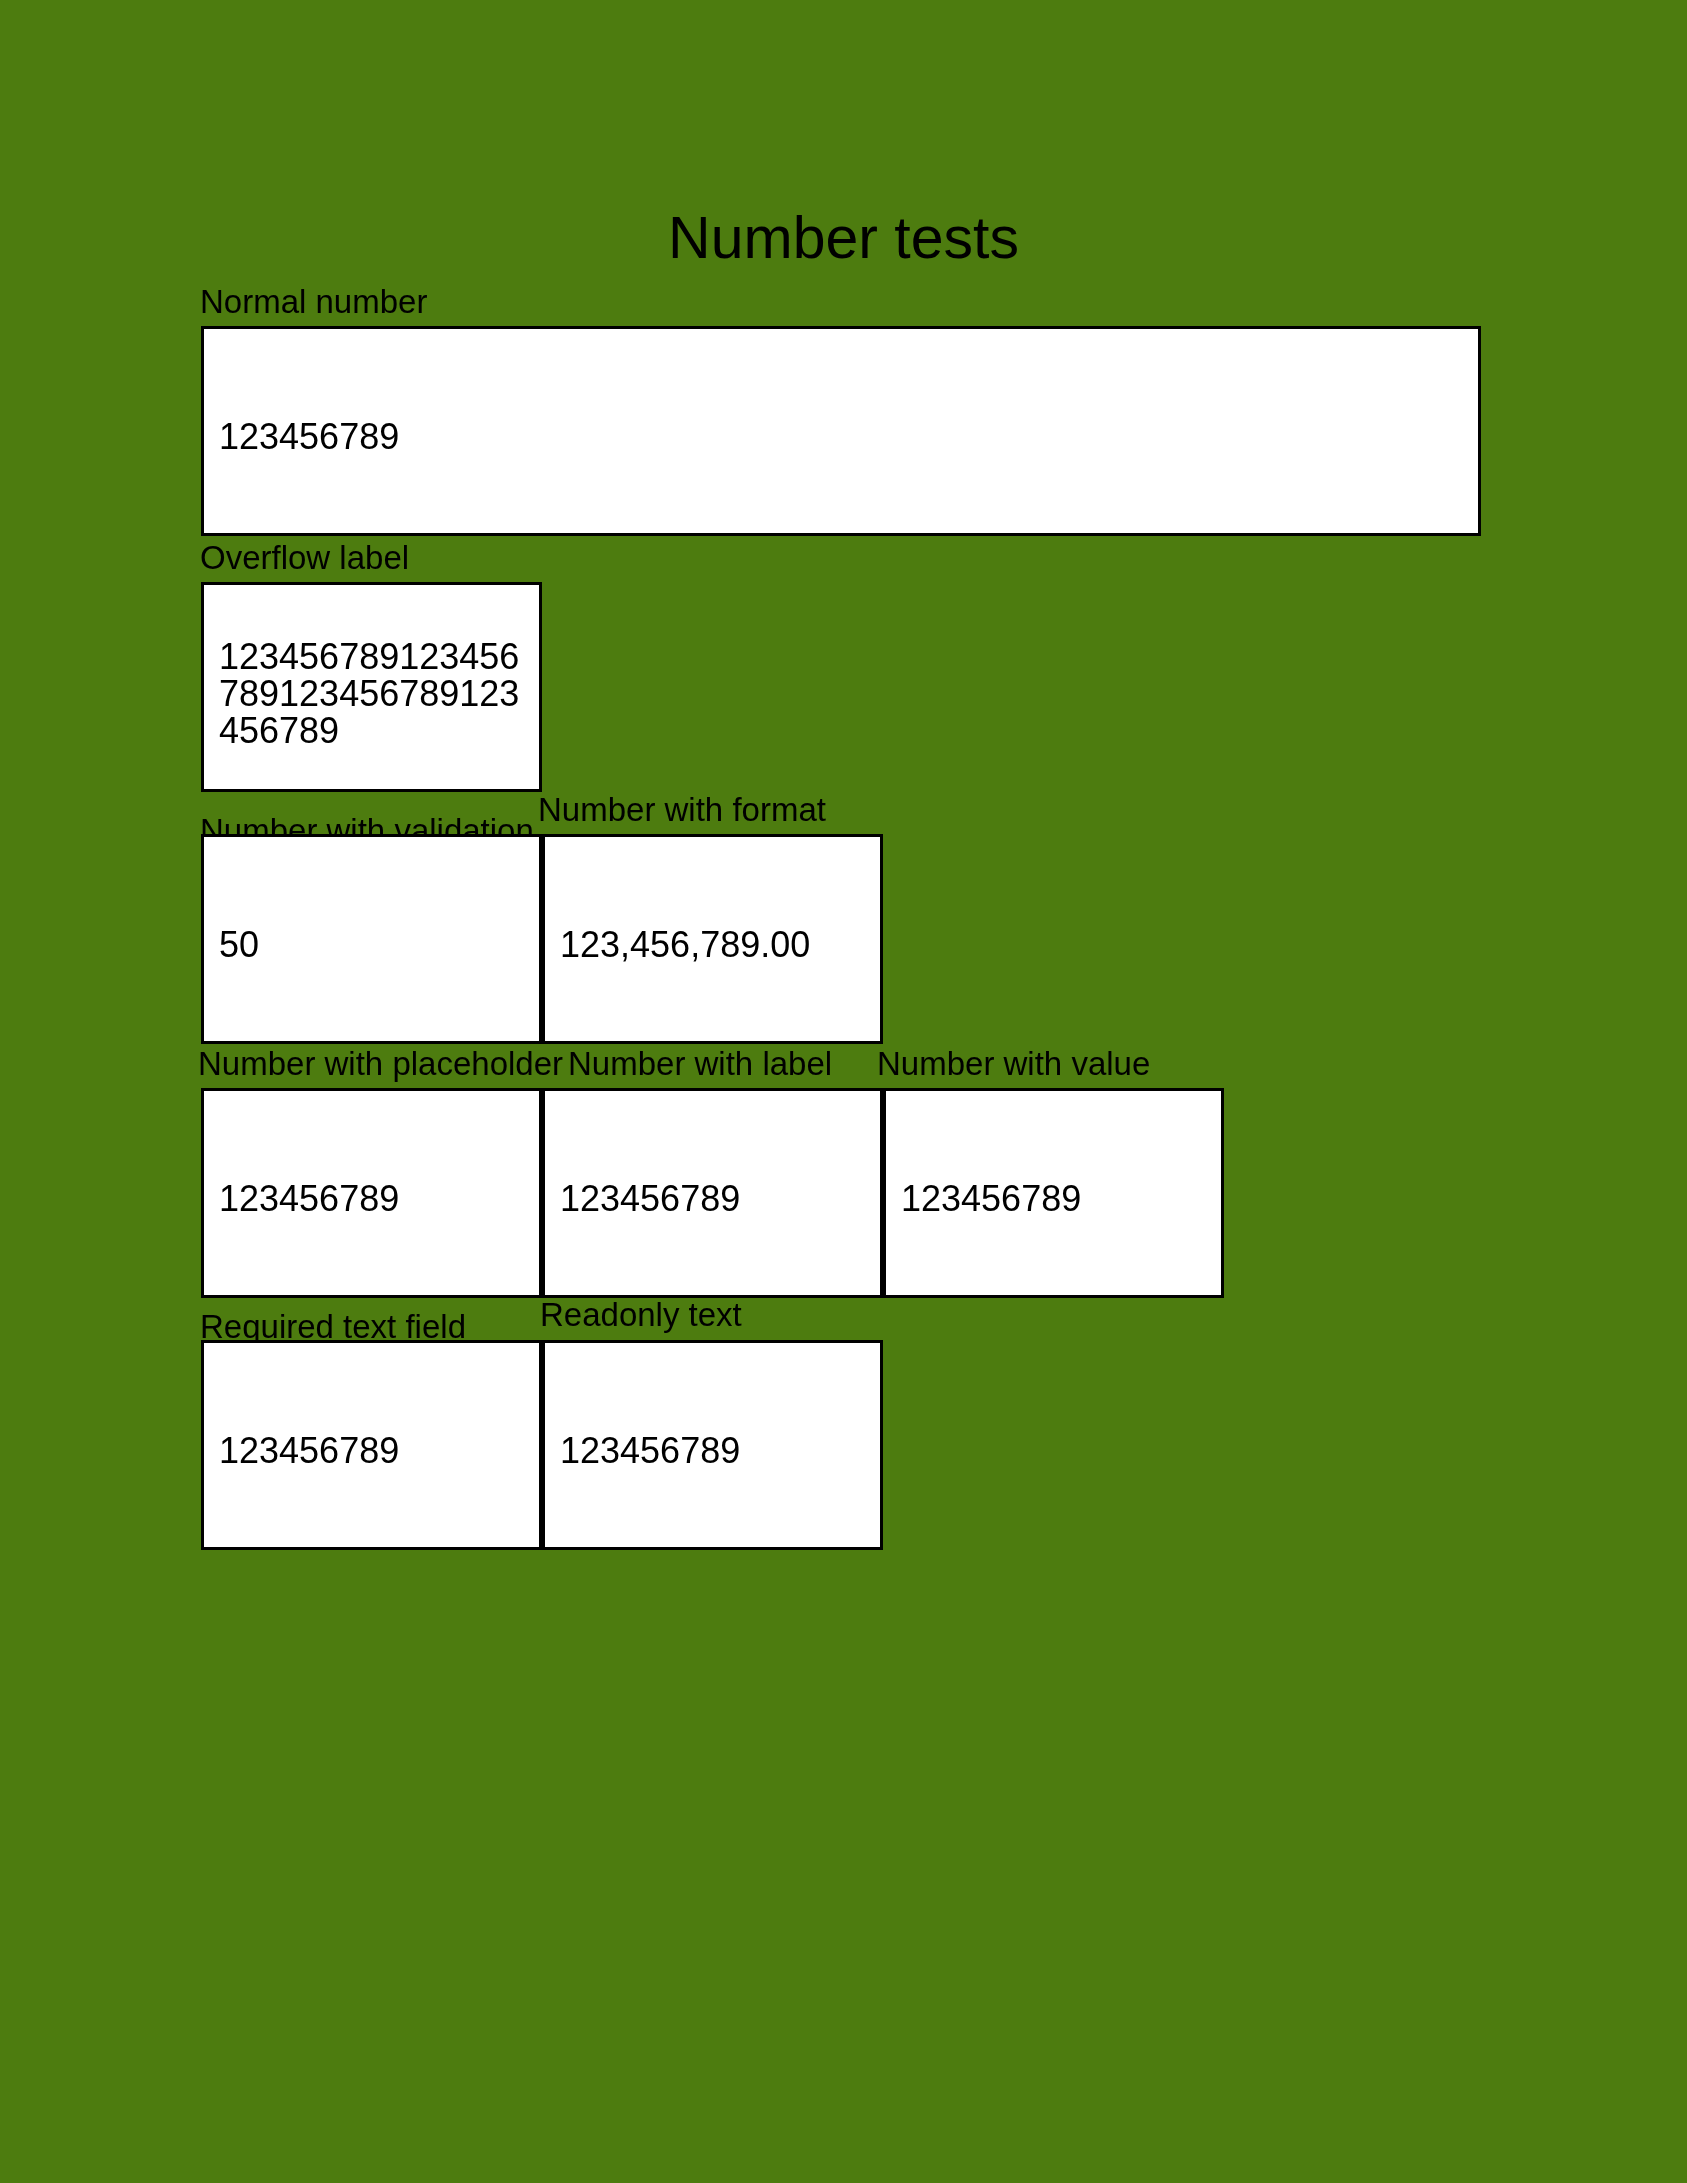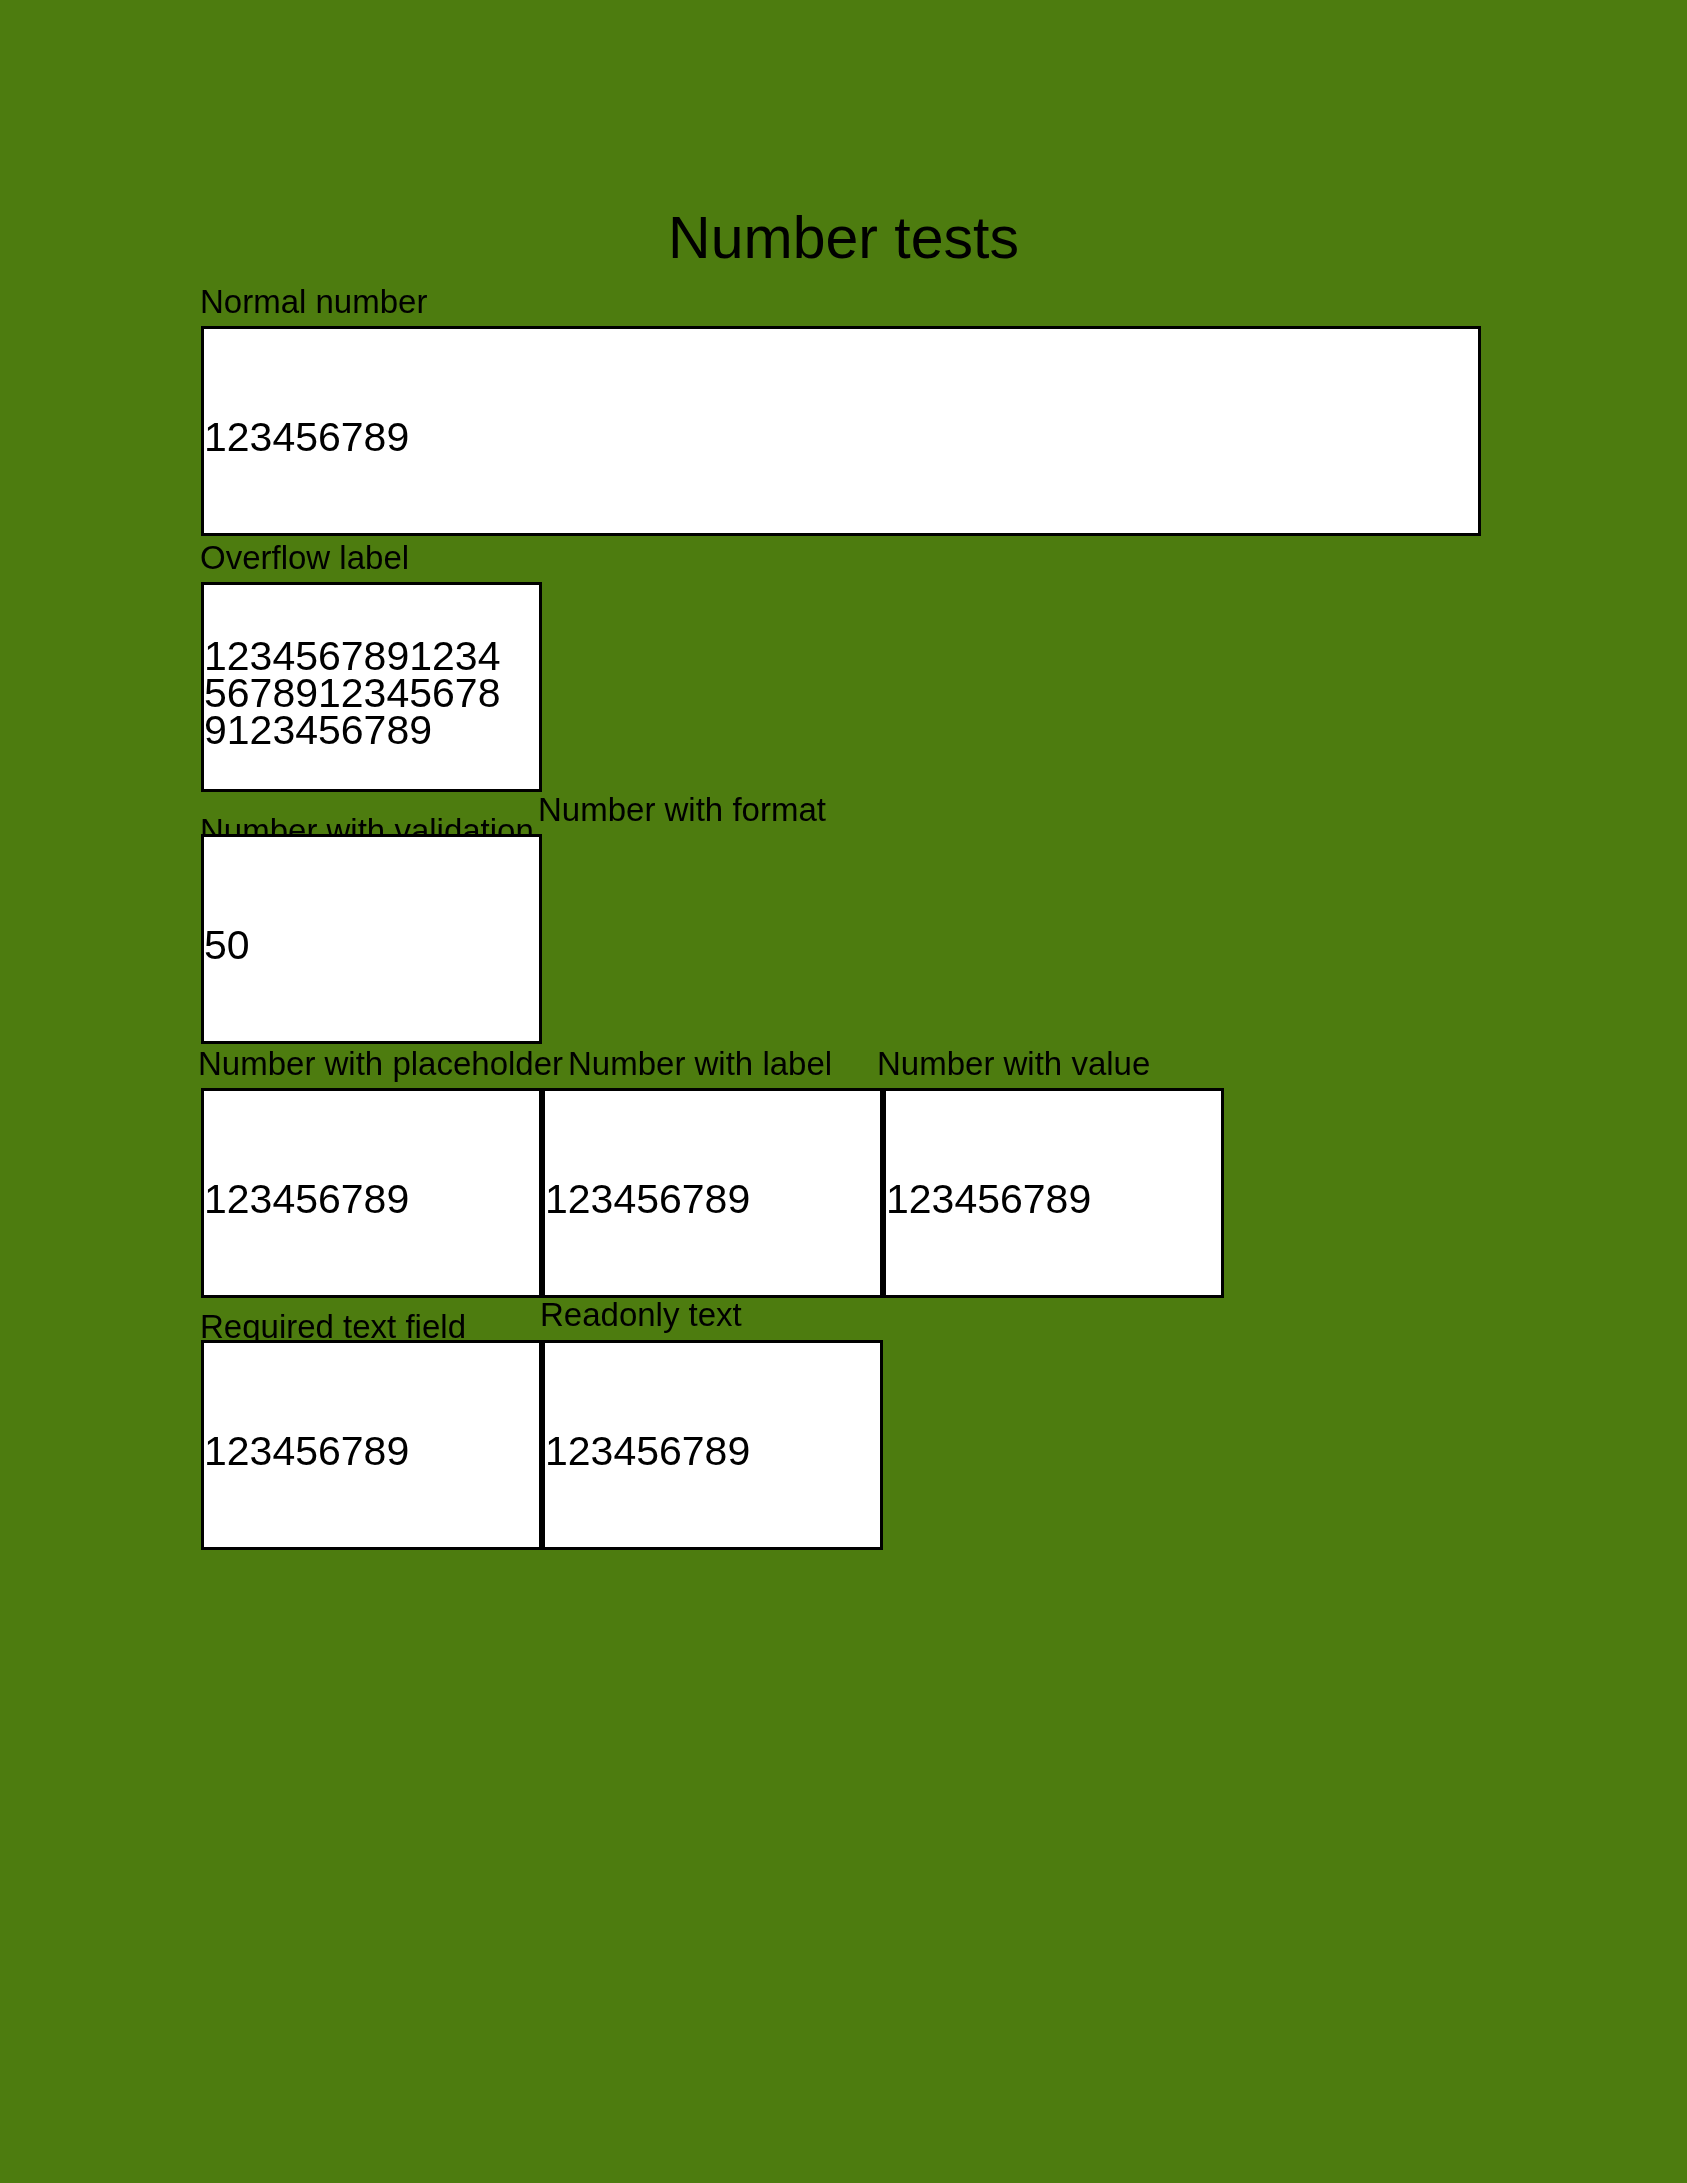--- a/index.html
+++ b/index.html
@@ -29,21 +29,22 @@
   }
   .field-box{
     position:absolute;
     box-sizing:border-box;
     border:3.4px solid #000000;
     background:#ffffff;
     display:flex;
     align-items:center;
   }
   .field-value{
-    font-size:41px;
+    padding-left:15px;
+    font-size:36px;
     transform:translateY(5.5px);
     white-space:nowrap;
   }
   .field-value.wrap{
     white-space:normal;
     width:307px;
     word-break:break-all;
     line-height:37px;
   }
   
@@ -83,20 +84,23 @@
   <div class="field-box" id="f2-box">
     <span class="field-value wrap">123456789123456789123456789123456789</span>
   </div>
 
   <div class="field-label" id="f3-label">Number with validation</div>
   <div class="field-box" id="f3-box">
     <span class="field-value">50</span>
   </div>
 
   <div class="field-label" id="f4-label">Number with format</div>
+  <div class="field-box" id="f4-box">
+    <span class="field-value">123,456,789.00</span>
+  </div>
 
   <div class="field-label" id="f5-label">Number with placeholder</div>
   <div class="field-box" id="f5-box">
     <span class="field-value">123456789</span>
   </div>
 
   <div class="field-label" id="f6-label">Number with label</div>
   <div class="field-box" id="f6-box">
     <span class="field-value">123456789</span>
   </div>

